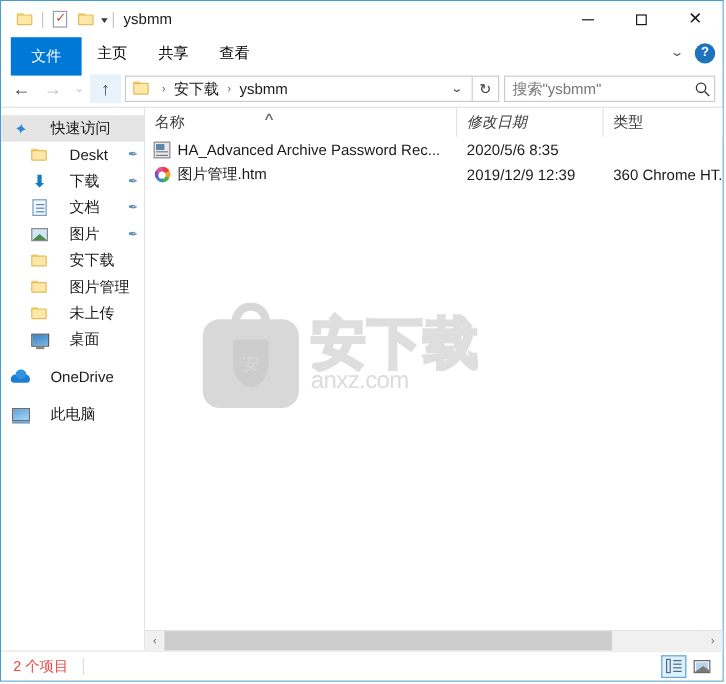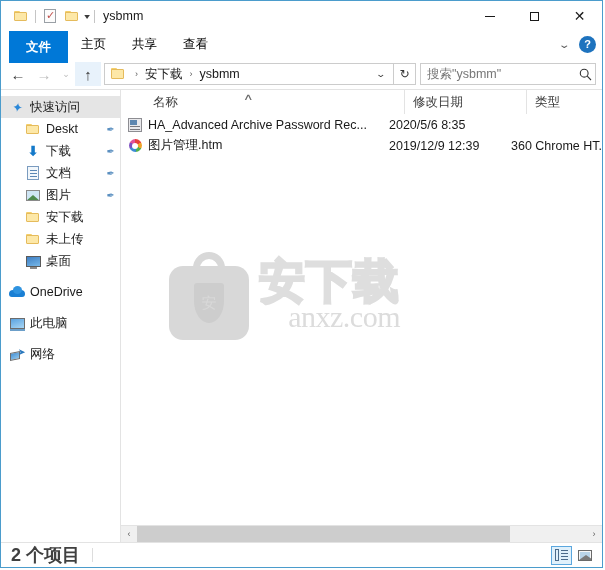--- a/index.html
+++ b/index.html
@@ -142,21 +142,20 @@
     color: #000000;
     padding: 0 13px;
     cursor: default;
     white-space: nowrap;
   }
   .tab.file {
     background: #0078d7;
     color: #ffffff;
     padding: 16px 17px;
     margin-left: 8px;
-    font-weight: bold;
   }
   .ribbon-right {
     position: absolute;
     right: 6px;
     top: 0;
     height: 27px;
     display: flex;
     align-items: center;
     gap: 8px;
   }
@@ -322,21 +321,21 @@
   .nav-item.sel { background: #e5e5e5; }
   .nav-item .ni-ico {
     width: 16px; height: 16px;
     flex: 0 0 auto;
     margin-right: 5px;
     position: relative;
     display: flex;
     align-items: center;
     justify-content: center;
   }
-  .nav-item .lbl { overflow: hidden; text-overflow: clip; }
+  .nav-item .lbl { overflow: hidden; text-overflow: clip; margin-left: 12px; }
   .nav-item .pin {
     margin-left: auto;
     color: #5a8fc0;
     font-size: 10px;
     padding-right: 3px;
     flex: 0 0 auto;
   }
   .lvl0 { padding-left: 8px; }
   .lvl1 { padding-left: 24px; }
 
@@ -431,36 +430,35 @@
     background: #ffffff;
     position: relative;
   }
   .colhead {
     height: 24px;
     display: flex;
     align-items: center;
     flex: 0 0 auto;
     position: relative;
     background: #ffffff;
-    margin-left: 24px;
   }
   .col {
     font-size: 12.5px;
     color: #3b3b3b;
     padding-left: 8px;
     height: 24px;
     line-height: 24px;
     box-sizing: border-box;
     border-right: 1px solid #e3e3e3;
     white-space: nowrap;
     overflow: hidden;
     position: relative;
   }
   .col.name { width: 260px; flex: 0 0 auto; }
-  .col.date { width: 122px; flex: 0 0 auto; }
+  .col.date { width: 122px; flex: 0 0 auto; font-style: italic; }
   .col.type { flex: 1 1 auto; border-right: none; font-family: Liberation Serif, serif; }
   .sortarrow {
     position: absolute;
     left: 100px;
     top: -5px;
     font-size: 9px;
     color: #6b6b6b;
     transform: scaleX(1.6);
     pointer-events: none;
   }
@@ -597,27 +595,26 @@
     font-size: 46px;
     line-height: 0.95;
     letter-spacing: 1px;
     color: transparent;
     -webkit-text-stroke: 2.5px #dedede;
     font-family: "DejaVu Sans", sans-serif;
     font-weight: bold;
     white-space: nowrap;
   }
   .wm-en {
-    font-size: 30px;
+    font-size: 20px;
     line-height: 1;
     color: #dcdcdc;
-    font-family: Liberation Serif, serif;
+    font-family: Liberation Sans, sans-serif;
     letter-spacing: -0.5px;
     margin-top: -2px;
-    text-align: right;
   }
 
   
   .hscroll {
     height: 16px;
     flex: 0 0 auto;
     background: #f0f0f0;
     display: flex;
     align-items: center;
     border-top: 1px solid #e3e3e3;
@@ -648,24 +645,23 @@
   .statusbar {
     height: 24px;
     flex: 0 0 auto;
     display: flex;
     align-items: center;
     background: #ffffff;
     border-top: 1px solid #e3e3e3;
     padding-left: 10px;
   }
   .status-text {
-    font-size: 18px;
-    color: #404040;
+    font-size: 12px;
+    color: #ef4444;
     white-space: nowrap;
-    font-weight: bold;
   }
   .status-sep {
     width: 1px; height: 14px;
     background: #dddddd;
     margin-left: 12px;
   }
   .view-btns {
     margin-left: auto;
     display: flex;
     align-items: center;
@@ -844,25 +840,31 @@
         <span class="pin">✒</span>
       </div>
 
       <div class="nav-item lvl1">
         <span class="ni-ico">
             <span class="ic-folder"></span>
           </span>
         <span class="lbl">安下载</span>
       </div>
 
-
       <div class="nav-item lvl1">
         <span class="ni-ico">
             <span class="ic-folder"></span>
           </span>
+        <span class="lbl">图片管理</span>
+      </div>
+
+      <div class="nav-item lvl1">
+        <span class="ni-ico">
+            <span class="ic-folder"></span>
+          </span>
         <span class="lbl">未上传</span>
       </div>
 
       <div class="nav-item lvl1">
         <span class="ni-ico">
             <span class="ic-desk"></span>
           </span>
         <span class="lbl">桌面</span>
       </div>
 
@@ -879,26 +881,20 @@
 
       <div class="nav-item lvl0">
         <span class="ni-ico">
             <span class="ic-pc"></span>
           </span>
         <span class="lbl">此电脑</span>
       </div>
 
       <div style="height:9px"></div>
 
-      <div class="nav-item lvl0">
-        <span class="ni-ico">
-            <span class="ic-net"></span>
-          </span>
-        <span class="lbl">网络</span>
-      </div>
 
     </div>
 
     <div class="listpane">
 
       <div class="colhead">
         <div class="col name">
           <span>名称</span>
           <span class="sortarrow">∧</span>
         </div>

